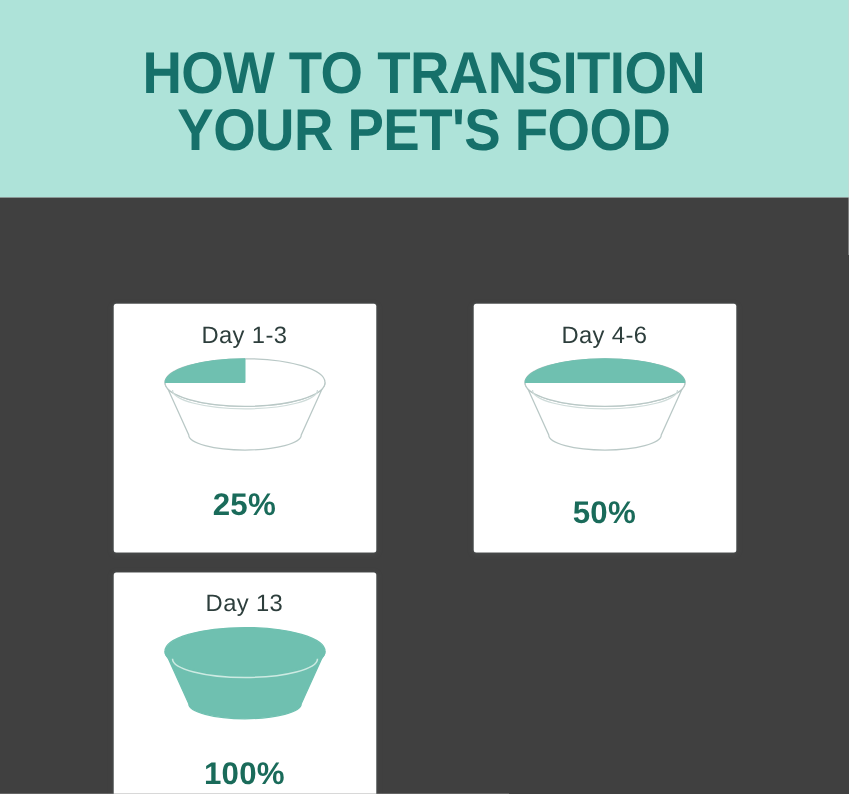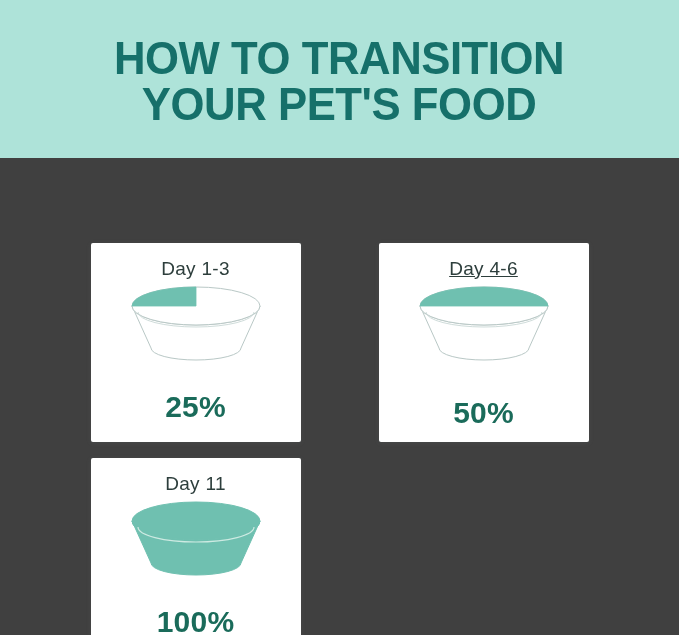--- a/index.html
+++ b/index.html
@@ -85,21 +85,21 @@
   }
   .bowl-svg {
     display: block;
     width: 150px;
     height: 92px;
     overflow: visible;
   }
 
   .card-pct {
     color: #1a6b5a;
-    font-size: 30px;
+    font-size: 25px;
     font-weight: bold;
     letter-spacing: 0.2px;
     line-height: 1;
     margin-top: 14px;
   }
 </style>
 </head>
 <body>
 
 <div class="header" style="background: rgb(174, 227, 217);">
@@ -123,39 +123,39 @@
           <path d="M 75 20
           L 11 19.999999999999996
           A 64 19 0 0 1 75 1
           L 75 20 Z" fill="#6fc0b0" stroke="#6fc0b0" stroke-width="0.8" stroke-linejoin="round"></path>
         </svg>
     </div>
     <div class="card-pct" style="color: rgb(26, 107, 90);">25%</div>
   </div>
 
   <div class="card">
-    <div class="card-title" style="color: rgb(45, 62, 60); text-decoration: underline;">Day 4-6</div>
+    <div class="card-title" style="color: rgb(45, 62, 60);">Day 4-6</div>
     <div class="bowl-wrap">
       <svg class="bowl-svg" viewBox="0 0 150 92">
           <path d="M 11 20
           L 30 62
           A 45 12 0 0 0 120 62
           L 139 20
           A 64 19 0 0 1 11 20 Z" fill="#ffffff" stroke="#b9c8c6" stroke-width="1"></path>
           <ellipse cx="75" cy="20" rx="64" ry="19" fill="#ffffff" stroke="#b9c8c6" stroke-width="1"></ellipse>
           <path d="M 17 26 A 58 15 0 0 0 133 26" fill="none" stroke="#cfdcda" stroke-width="1"></path>
           <path d="M 11 19.999999999999996 A 64 19 0 0 1 139 20 L 11 19.999999999999996 Z" fill="#6fc0b0" stroke="#6fc0b0" stroke-width="0.8"></path>
         </svg>
     </div>
     <div class="card-pct" style="color: rgb(26, 107, 90); margin-top: 20px;">50%</div>
   </div>
 
 
   <div class="card">
-    <div class="card-title" style="color: rgb(45, 62, 60);">Day 11</div>
+    <div class="card-title" style="color: rgb(45, 62, 60);">Day 13</div>
     <div class="bowl-wrap">
       <svg class="bowl-svg" viewBox="0 0 150 92">
           <path d="M 11 20
           L 30 62
           A 45 12 0 0 0 120 62
           L 139 20
           A 64 19 0 0 1 11 20 Z" fill="#6fc0b0" stroke="#6fc0b0" stroke-width="1"></path>
           <ellipse cx="75" cy="20" rx="64" ry="19" fill="#6fc0b0" stroke="#6fc0b0" stroke-width="1"></ellipse>
           <path d="M 17 26 A 58 15 0 0 0 133 26" fill="none" stroke="#cdeae2" stroke-width="1.2"></path>
         </svg>

